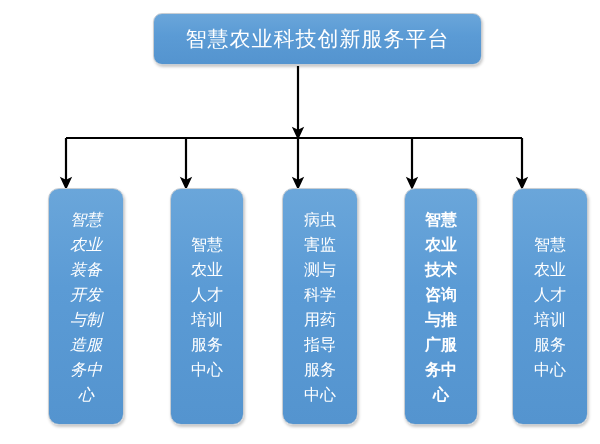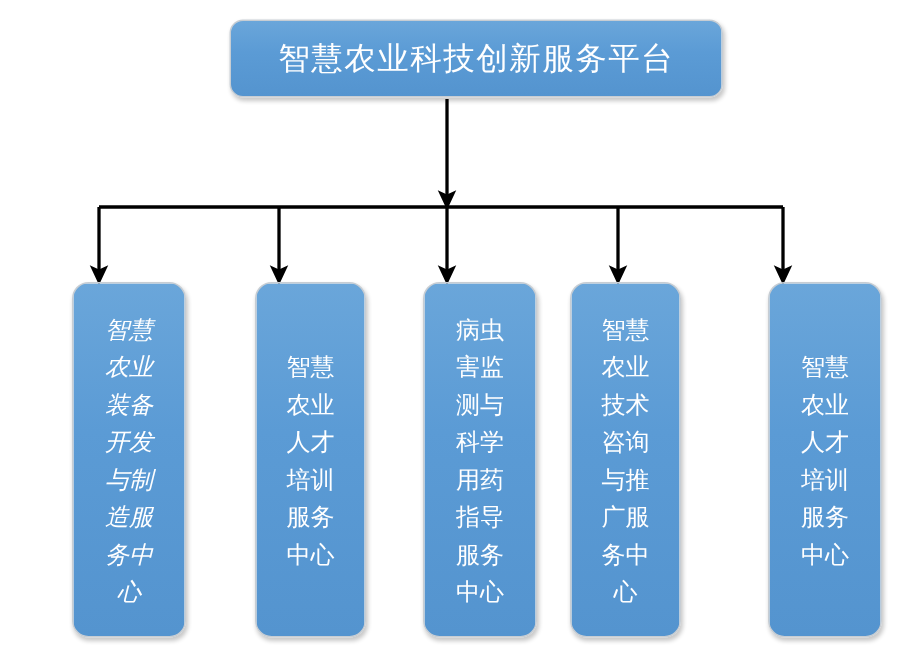--- a/index.html
+++ b/index.html
@@ -71,21 +71,21 @@
     line-height: 25px;
     width: 40px;           
     word-break: break-all;
     white-space: normal;
     letter-spacing: 0px;
   }
 
   #leaf-node-0 { left: 28px;  width: 76px; font-style: italic; }
   #leaf-node-1 { left: 150px; width: 74px; }
   #leaf-node-2 { left: 262px; width: 76px; }
-  #leaf-node-3 { left: 360px; width: 74px; }
+  #leaf-node-3 { left: 384px; width: 74px; font-weight: bold; }
   #leaf-node-4 { left: 492px; width: 76px; }
 </style>
 </head>
 <body>
 
 <div id="diagram-root">
 
   <svg id="connector-layer" viewBox="0 0 600 444">
     <defs>
       <marker id="arrowhead" markerWidth="7" markerHeight="7" refX="3.2" refY="3.2" orient="auto" markerUnits="strokeWidth">

